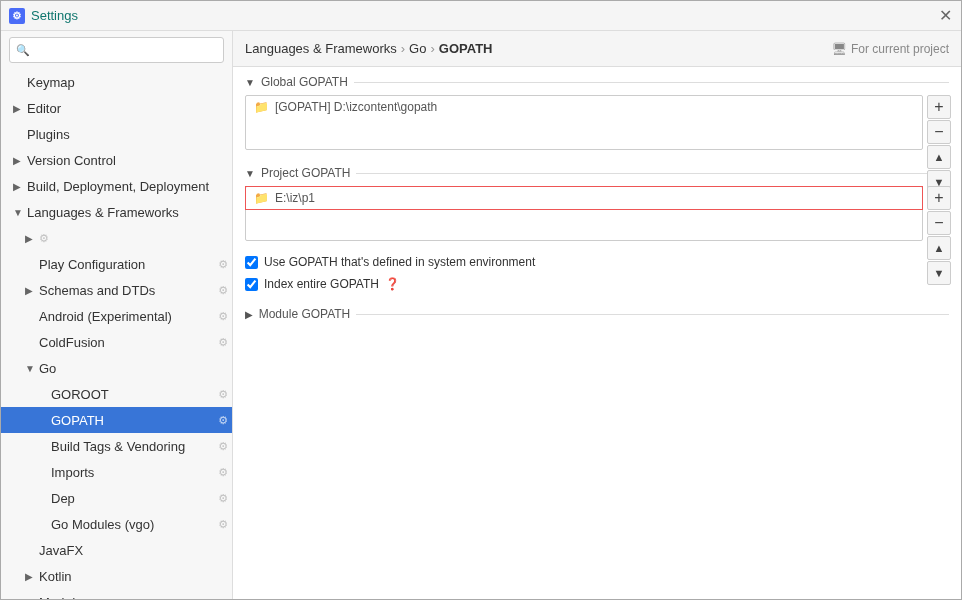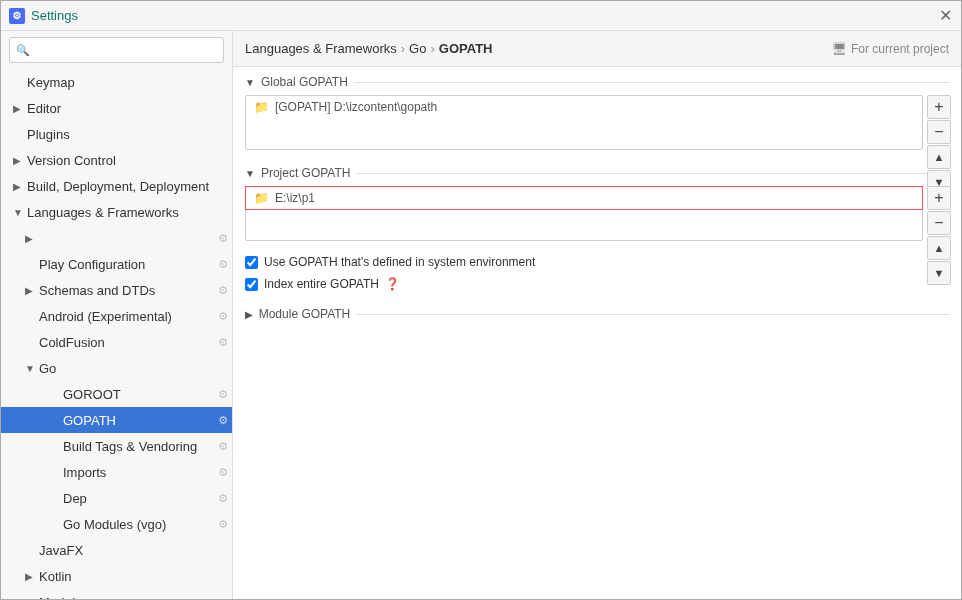--- a/index.html
+++ b/index.html
@@ -99,21 +99,20 @@
       flex: 1;
     }
     .tree-item {
       display: flex;
       align-items: center;
       height: 26px;
       padding-left: 12px;
       cursor: pointer;
       color: #333;
       position: relative;
-      justify-content: space-between;
     }
     .tree-item.selected {
       background: #3875d7;
       color: white;
     }
     .tree-item.selected .gear-icon {
       color: white;
     }
     .tree-item .expand-arrow {
       width: 14px;
@@ -130,21 +129,21 @@
       overflow: hidden;
       text-overflow: ellipsis;
     }
     .tree-item .gear-icon {
       margin-right: 4px;
       color: #aaa;
       font-size: 11px;
       opacity: 0.7;
     }
     .tree-item.indent1 { padding-left: 24px; }
-    .tree-item.indent2 { padding-left: 48px; }
+    .tree-item.indent2 { padding-left: 36px; }
     
     .content {
       flex: 1;
       display: flex;
       flex-direction: column;
       overflow: hidden;
       background: #fff;
     }
     .content-header {
       height: 36px;

